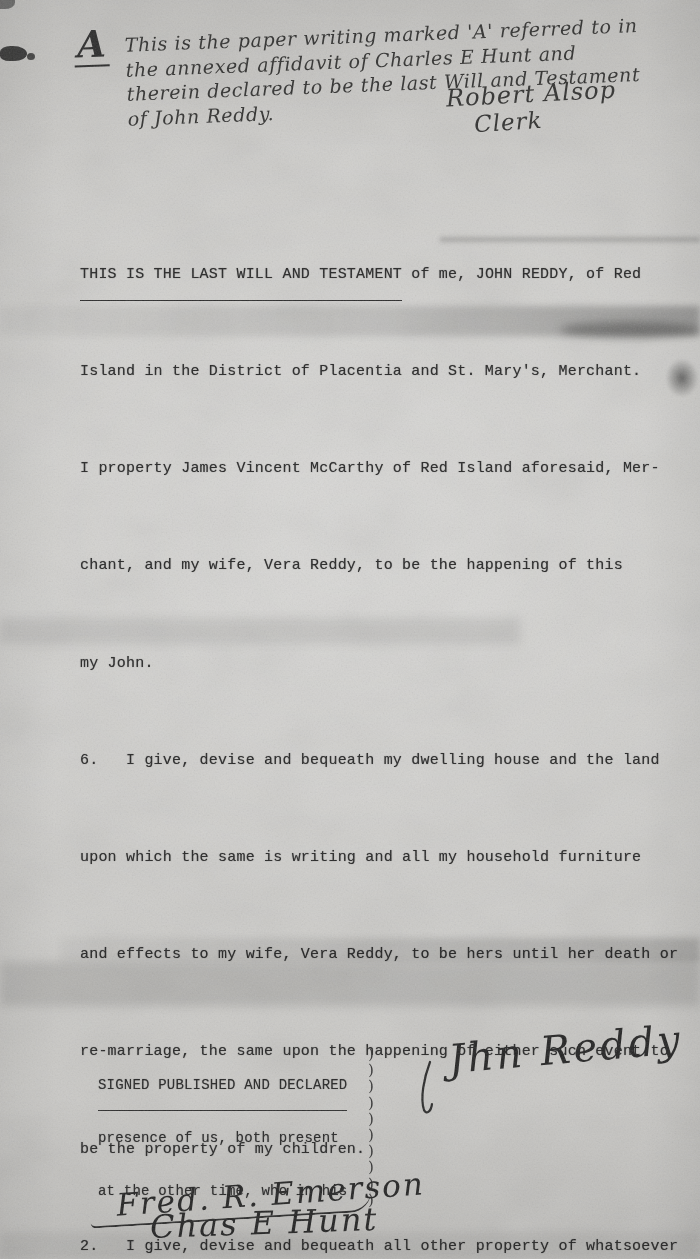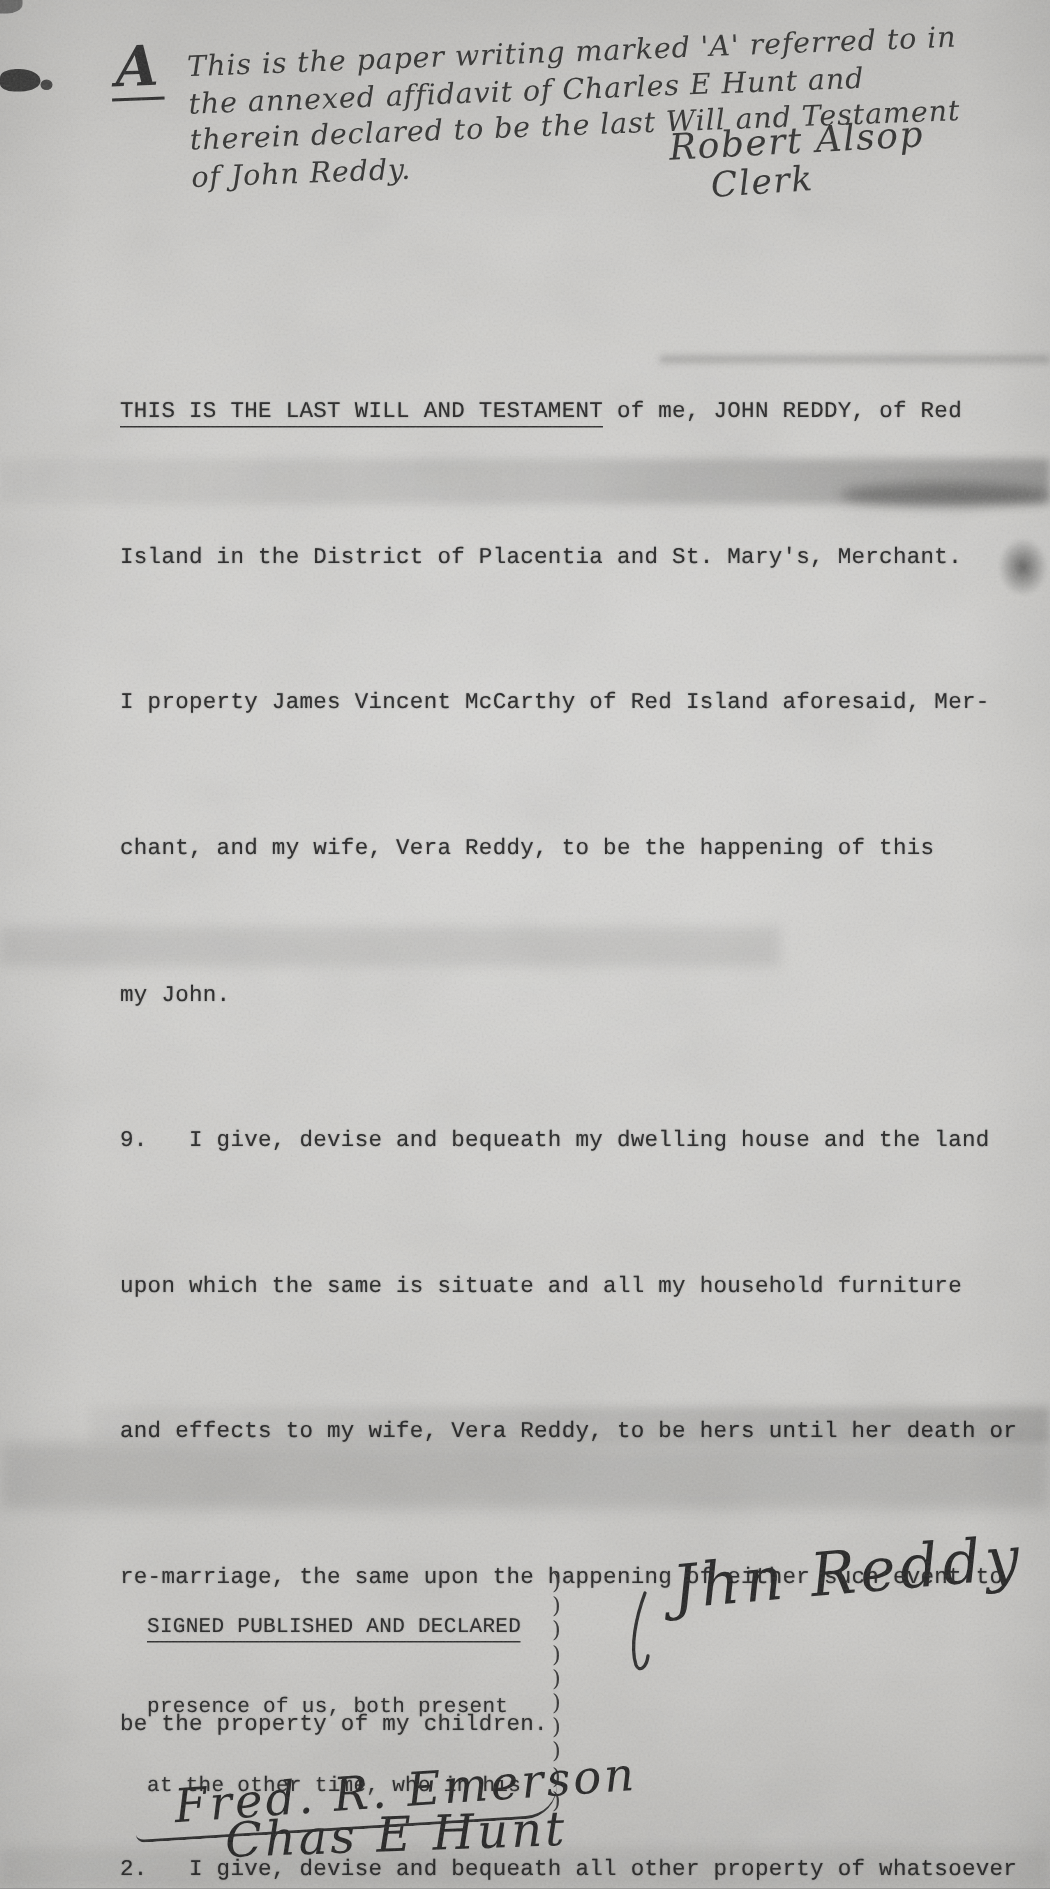--- a/index.html
+++ b/index.html
@@ -53,21 +53,21 @@
   .annot-role { position:absolute; z-index:4; left:474px; top:109px; font-size:23px; letter-spacing:1px; transform:rotate(-4deg); }
 
   
   .typed {
     position:absolute; z-index:4; left:80px; top:194px; width:615px;
     font-size:15px; line-height:32.4px; letter-spacing:0.2px;
     color:#262626; white-space:pre;
     text-shadow:0 0 1px rgba(35,35,35,0.55);
   }
   .tline { height:32.4px; }
-  .u { border-bottom:1.6px solid #2c2c2c; padding-bottom:1px; }
+  .u { border-bottom:1.6px solid #2c2c2c; padding-bottom:17px; }
 
   
   .attest {
     position:absolute; z-index:4; left:98px; top:1042px; width:300px;
     font-size:14px; line-height:17.6px; letter-spacing:0.2px;
     color:#262626; white-space:pre;
     text-shadow:0 0 1px rgba(35,35,35,0.5);
   }
   .braces {
     position:absolute; z-index:4; left:368px; top:1046px;
@@ -120,22 +120,22 @@
   </div>
   <div class="annot-sig hw">Robert Alsop</div>
   <div class="annot-role hw">Clerk</div>
 
   <div class="typed">
     <div class="tline"><span class="u">THIS IS THE LAST WILL AND TESTAMENT</span><span> of me, JOHN REDDY, of Red</span></div>
     <div class="tline">Island in the District of Placentia and St. Mary's, Merchant.</div>
     <div class="tline">I property James Vincent McCarthy of Red Island aforesaid, Mer-</div>
     <div class="tline">chant, and my wife, Vera Reddy, to be the happening of this</div>
     <div class="tline">my John.</div>
-    <div class="tline">9.   I give, devise and bequeath my dwelling house and the land</div>
-    <div class="tline">upon which the same is situate and all my household furniture</div>
+    <div class="tline">6.   I give, devise and bequeath my dwelling house and the land</div>
+    <div class="tline">upon which the same is writing and all my household furniture</div>
     <div class="tline">and effects to my wife, Vera Reddy, to be hers until her death or</div>
     <div class="tline">re-marriage, the same upon the happening of either such event to</div>
     <div class="tline">be the property of my children.</div>
     <div class="tline">2.   I give, devise and bequeath all other property of whatsoever</div>
     
     
     
     
     
     

